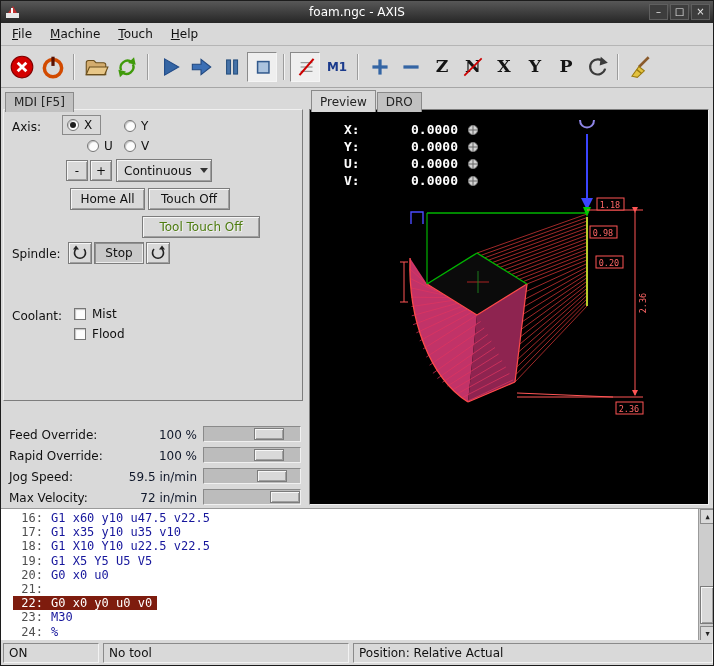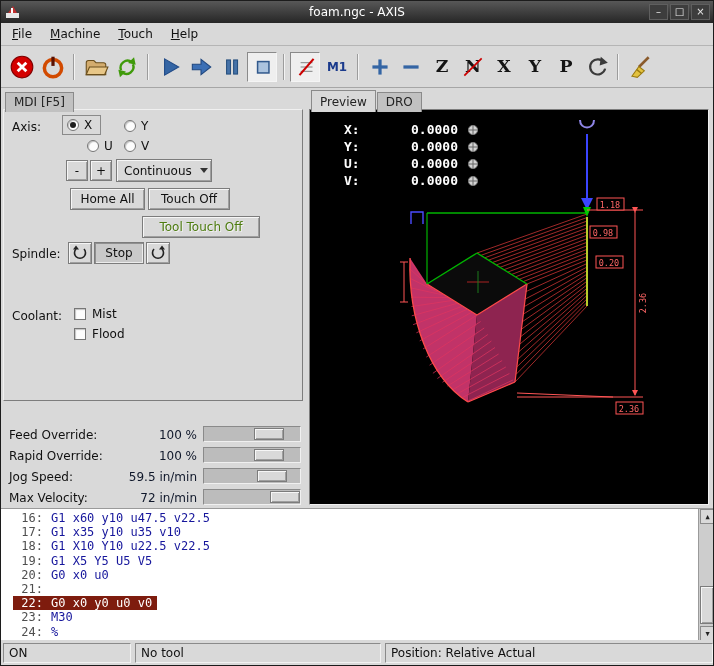--- a/index.html
+++ b/index.html
@@ -72,21 +72,21 @@
 .gtext{color:#16169c}
 .grow.active .ginner{background:#7e1c0e}
 .grow.active .gnum,.grow.active .gtext{color:#fff}
 .vscroll{position:absolute;right:0;top:0;width:17px;height:132px;background:#cdcdcd;border-left:1px solid #9a9a9a}
 .varrow{position:absolute;left:1px;width:15px;height:15px;background:#d9d9d9;border:1px solid #8a8a8a;display:flex;align-items:center;justify-content:center;font-size:7px;color:#222}
 .vthumb{position:absolute;left:1px;width:14px;top:77px;height:38px;background:#d9d9d9;border:1px solid #7c7c7c;box-shadow:inset 1px 1px 0 #f6f6f6,inset -1px -1px 0 #9f9f9f}
 
 
 .statusbar{position:absolute;top:639px;left:0;width:714px;height:27px;background:#d9d9d9;display:flex;align-items:center;padding:3px 2px 4px 2px;gap:4px}
 .scell{height:20px;border:1px solid;border-color:#8a8a8a #f2f2f2 #f2f2f2 #8a8a8a;font-size:12px;display:flex;align-items:center;padding-left:5px;color:#111;background:#d9d9d9}
-.scell.c1{width:128px}.scell.c2{width:246px}.scell.c3{flex:1}
+.scell.c1{width:96px}.scell.c2{width:246px}.scell.c3{flex:1}
 </style>
 </head>
 <body>
 
 <div class="window">
 
   <div class="titlebar">
     <svg class="title-icon" viewBox="0 0 18 16">
       <rect x="2" y="9" width="13" height="5" fill="#e8e8e8"></rect>
       <polygon points="4,9 9,2 13,9" fill="#c03030"></polygon>

